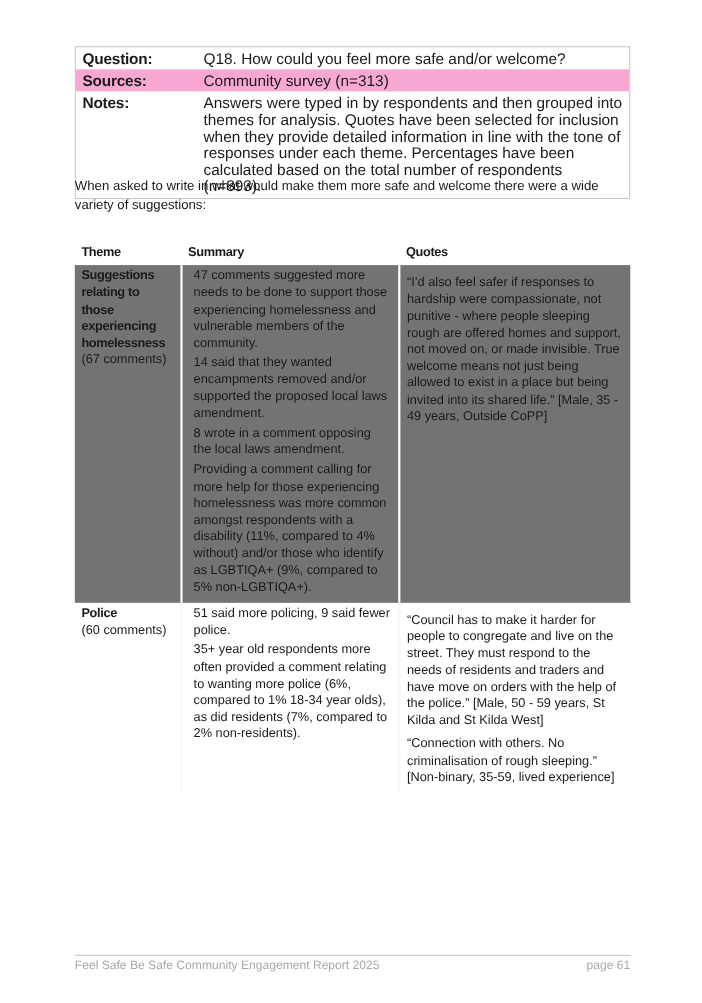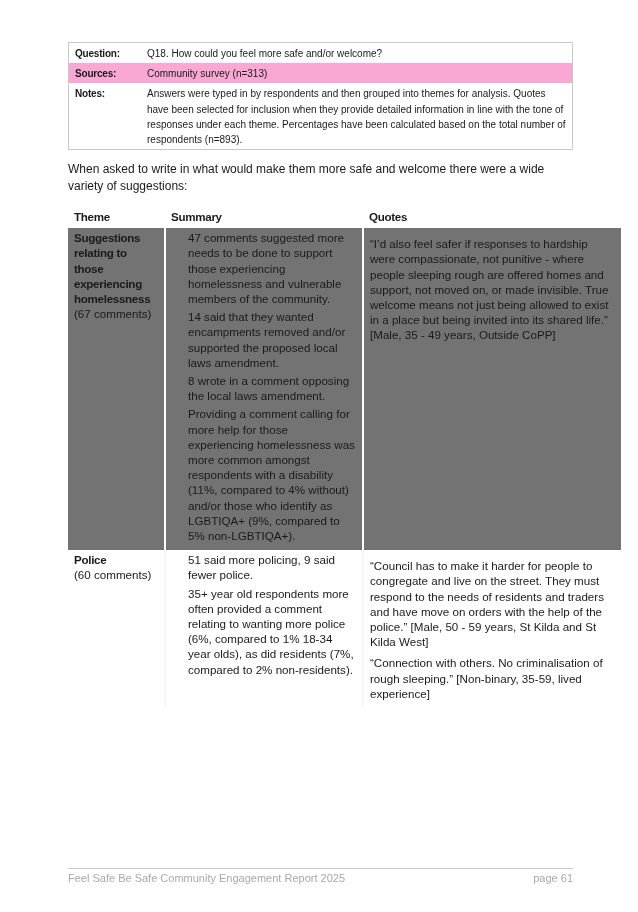--- a/index.html
+++ b/index.html
@@ -2,40 +2,40 @@
 <html><head>
   <meta charset="utf-8">
   <style>
     html, body { margin: 0; padding: 0; background: #ffffff; }
     body { width: 638px; height: 912px; position: relative; overflow: hidden;
            font-family: "Liberation Sans", sans-serif; color: #1a1a1a; }
     .page { position: absolute; left: 68px; top: 0; width: 505px; }
 
     .info-box { position: absolute; top: 42px; left: 0; width: 503px;
                 border: 1.5px solid #c8c8c8; background: #fff; }
-    .info-row { display: flex; font-size: 10px; line-height: 15.2px; }
+    .info-row { display: flex; font-size: 14px; line-height: 15.2px; gap: 38px; }
     .info-row.shade { background: #f9a8d4; }
     .info-label { width: 72px; padding: 3px 0 2px 6px; font-weight: bold; letter-spacing: -0.2px; }
     .info-value { flex: 1; padding: 3px 6px 2px 0; }
 
     .intro { position: absolute; top: 161px; left: 0; width: 505px;
              font-size: 12px; line-height: 17px; }
 
-    .theme-table { position: absolute; top: 206px; left: 0; width: 553px;
+    .theme-table { position: absolute; top: 219px; left: 0; width: 505px;
                    border-collapse: collapse; font-size: 11.6px; line-height: 15.2px; }
     .theme-table th { text-align: left; font-weight: bold; padding: 3px 6px 4px 6px;
                       letter-spacing: -0.3px; }
     .theme-table td { vertical-align: top; padding: 2px 6px 4px 6px; }
     .theme-table tr.r1 td { background: #737373; }
     .theme-table tr.r1 td + td { border-left: 2px solid #ffffff; }
     .theme-table tr.r2 td + td { border-left: 2px solid #f4f8f9; }
     .col-theme { width: 85px; }
     .col-summary { width: 186px; }
     .theme-name { font-weight: bold; letter-spacing: -0.3px; }
-    .summary-para { margin: 0 0 3px 16px; }
+    .summary-para { margin: 0 0 3px 4px; }
     .quote-para { margin: 6px 0 3px 0; }
 
     .footer-line { position: absolute; top: 868px; left: 68px; width: 505px;
                    height: 1px; background: #c8c8c8; }
     .footer { position: absolute; top: 872px; left: 68px; width: 505px;
               display: flex; justify-content: space-between;
               font-size: 11px; color: #a8a8a8; }
   </style>
 </head>
 <body>

